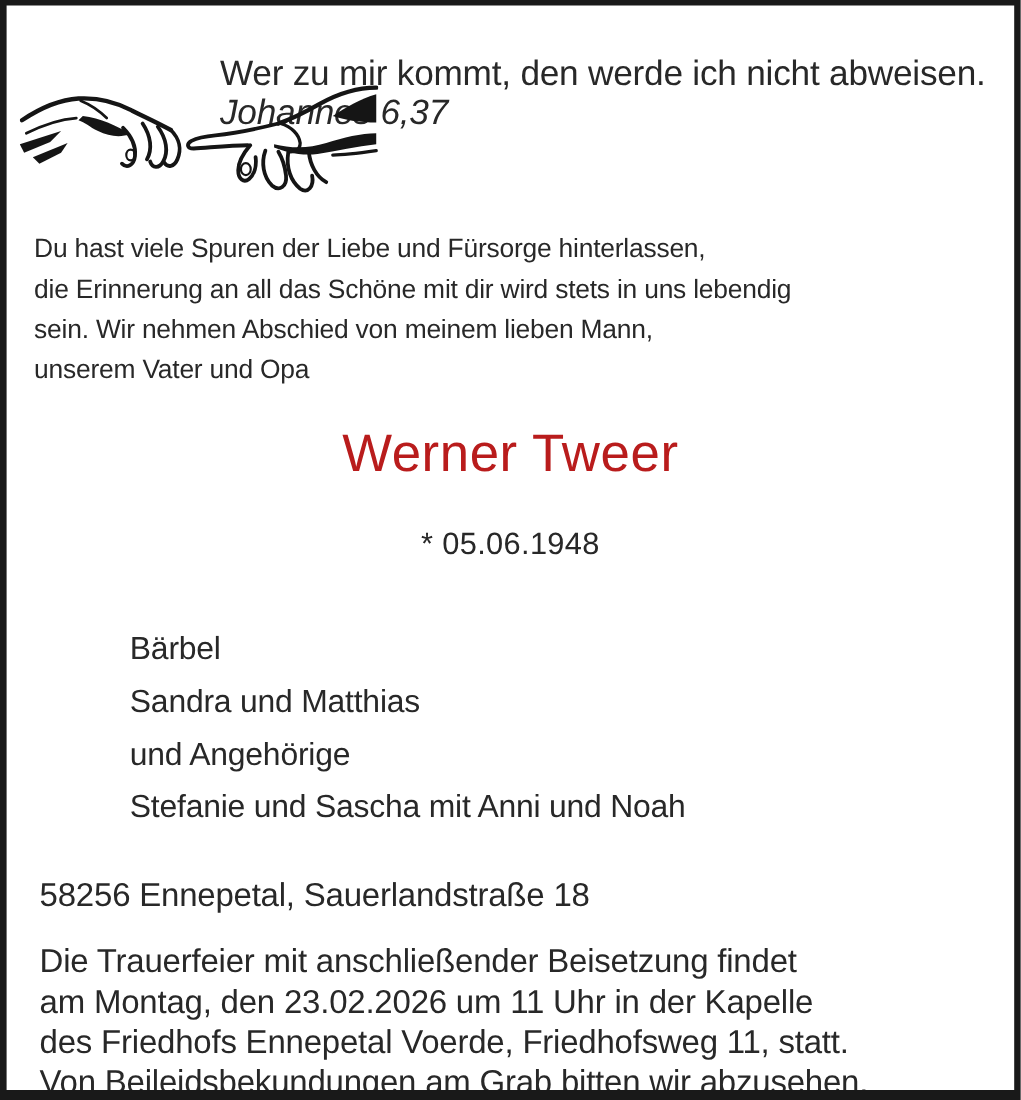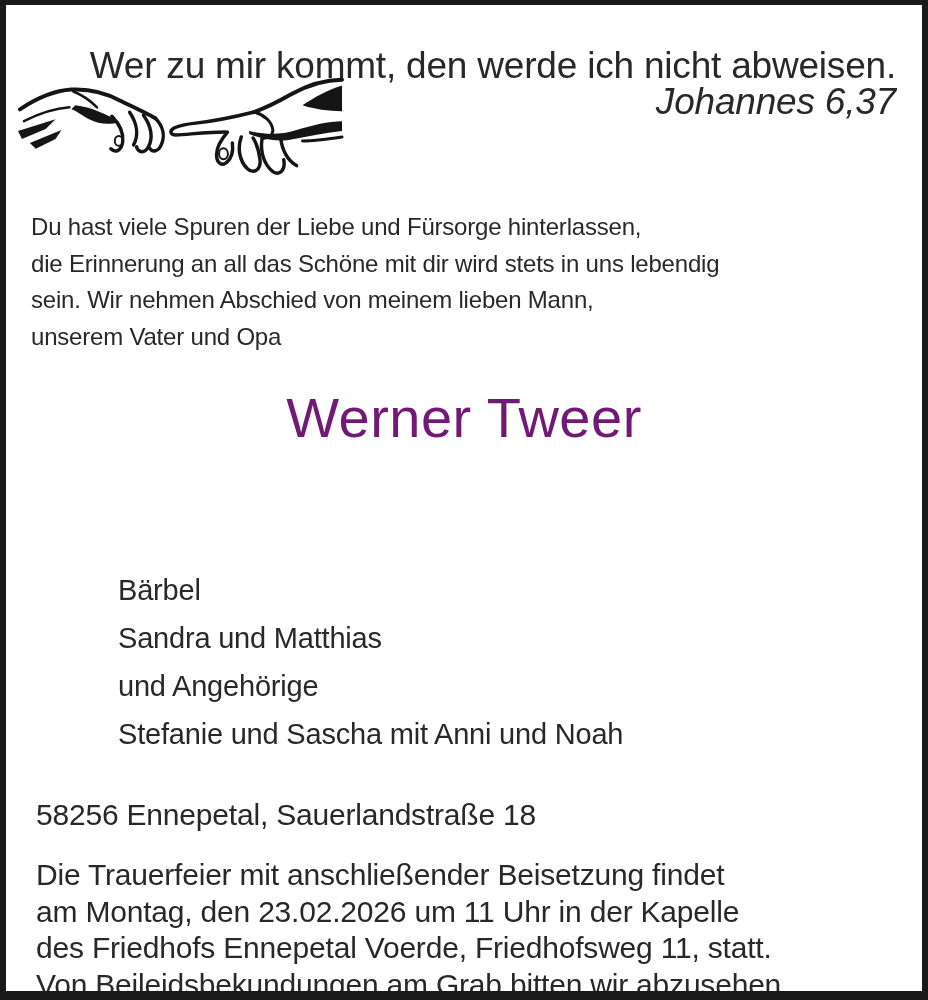--- a/index.html
+++ b/index.html
@@ -14,22 +14,21 @@
     border-top-width: 5px;
     border-bottom-width: 9px;
     overflow: hidden;
     font-family: "Liberation Sans", sans-serif;
     color: #282828;
   }
   .quote-block {
     position: absolute;
     top: 43px;
     right: 26px;
-    text-align: right;
-    font-size: 37px;
+    font-size: 32px;
     line-height: 36px;
     letter-spacing: -0.2px;
   }
   .quote-source { font-style: italic; }
   .hands {
     position: absolute;
     left: 12px;
     top: 70px;
     width: 326px;
     height: 118px;
@@ -41,23 +40,23 @@
     font-size: 24px;
     line-height: 36.5px;
     letter-spacing: -0.2px;
   }
   .name {
     position: absolute;
     left: 0;
     width: 100%;
     top: 380px;
     text-align: center;
-    font-size: 56px;
+    font-size: 48px;
     letter-spacing: 0.5px;
-    color: #701a75;
+    color: #b91c1c;
   }
   .dates {
     position: absolute;
     left: 0;
     width: 100%;
     top: 474px;
     display: flex;
     justify-content: center;
     gap: 106px;
     font-size: 28px;
@@ -131,20 +130,21 @@
   <div class="intro">
     <div>Du hast viele Spuren der Liebe und Fürsorge hinterlassen,</div>
     <div>die Erinnerung an all das Schöne mit dir wird stets in uns lebendig</div>
     <div>sein. Wir nehmen Abschied von meinem lieben Mann,</div>
     <div>unserem Vater und Opa</div>
   </div>
 
   <div class="name">Werner Tweer</div>
 
   <div class="dates">
+    <span>* 05.06.1948</span>
   </div>
 
   <div class="family">
     <div>Bärbel</div>
     <div>Sandra und Matthias</div>
     <div>und Angehörige</div>
     <div>Stefanie und Sascha mit Anni und Noah</div>
   </div>
 
   <div class="address">58256 Ennepetal, Sauerlandstraße 18</div>

